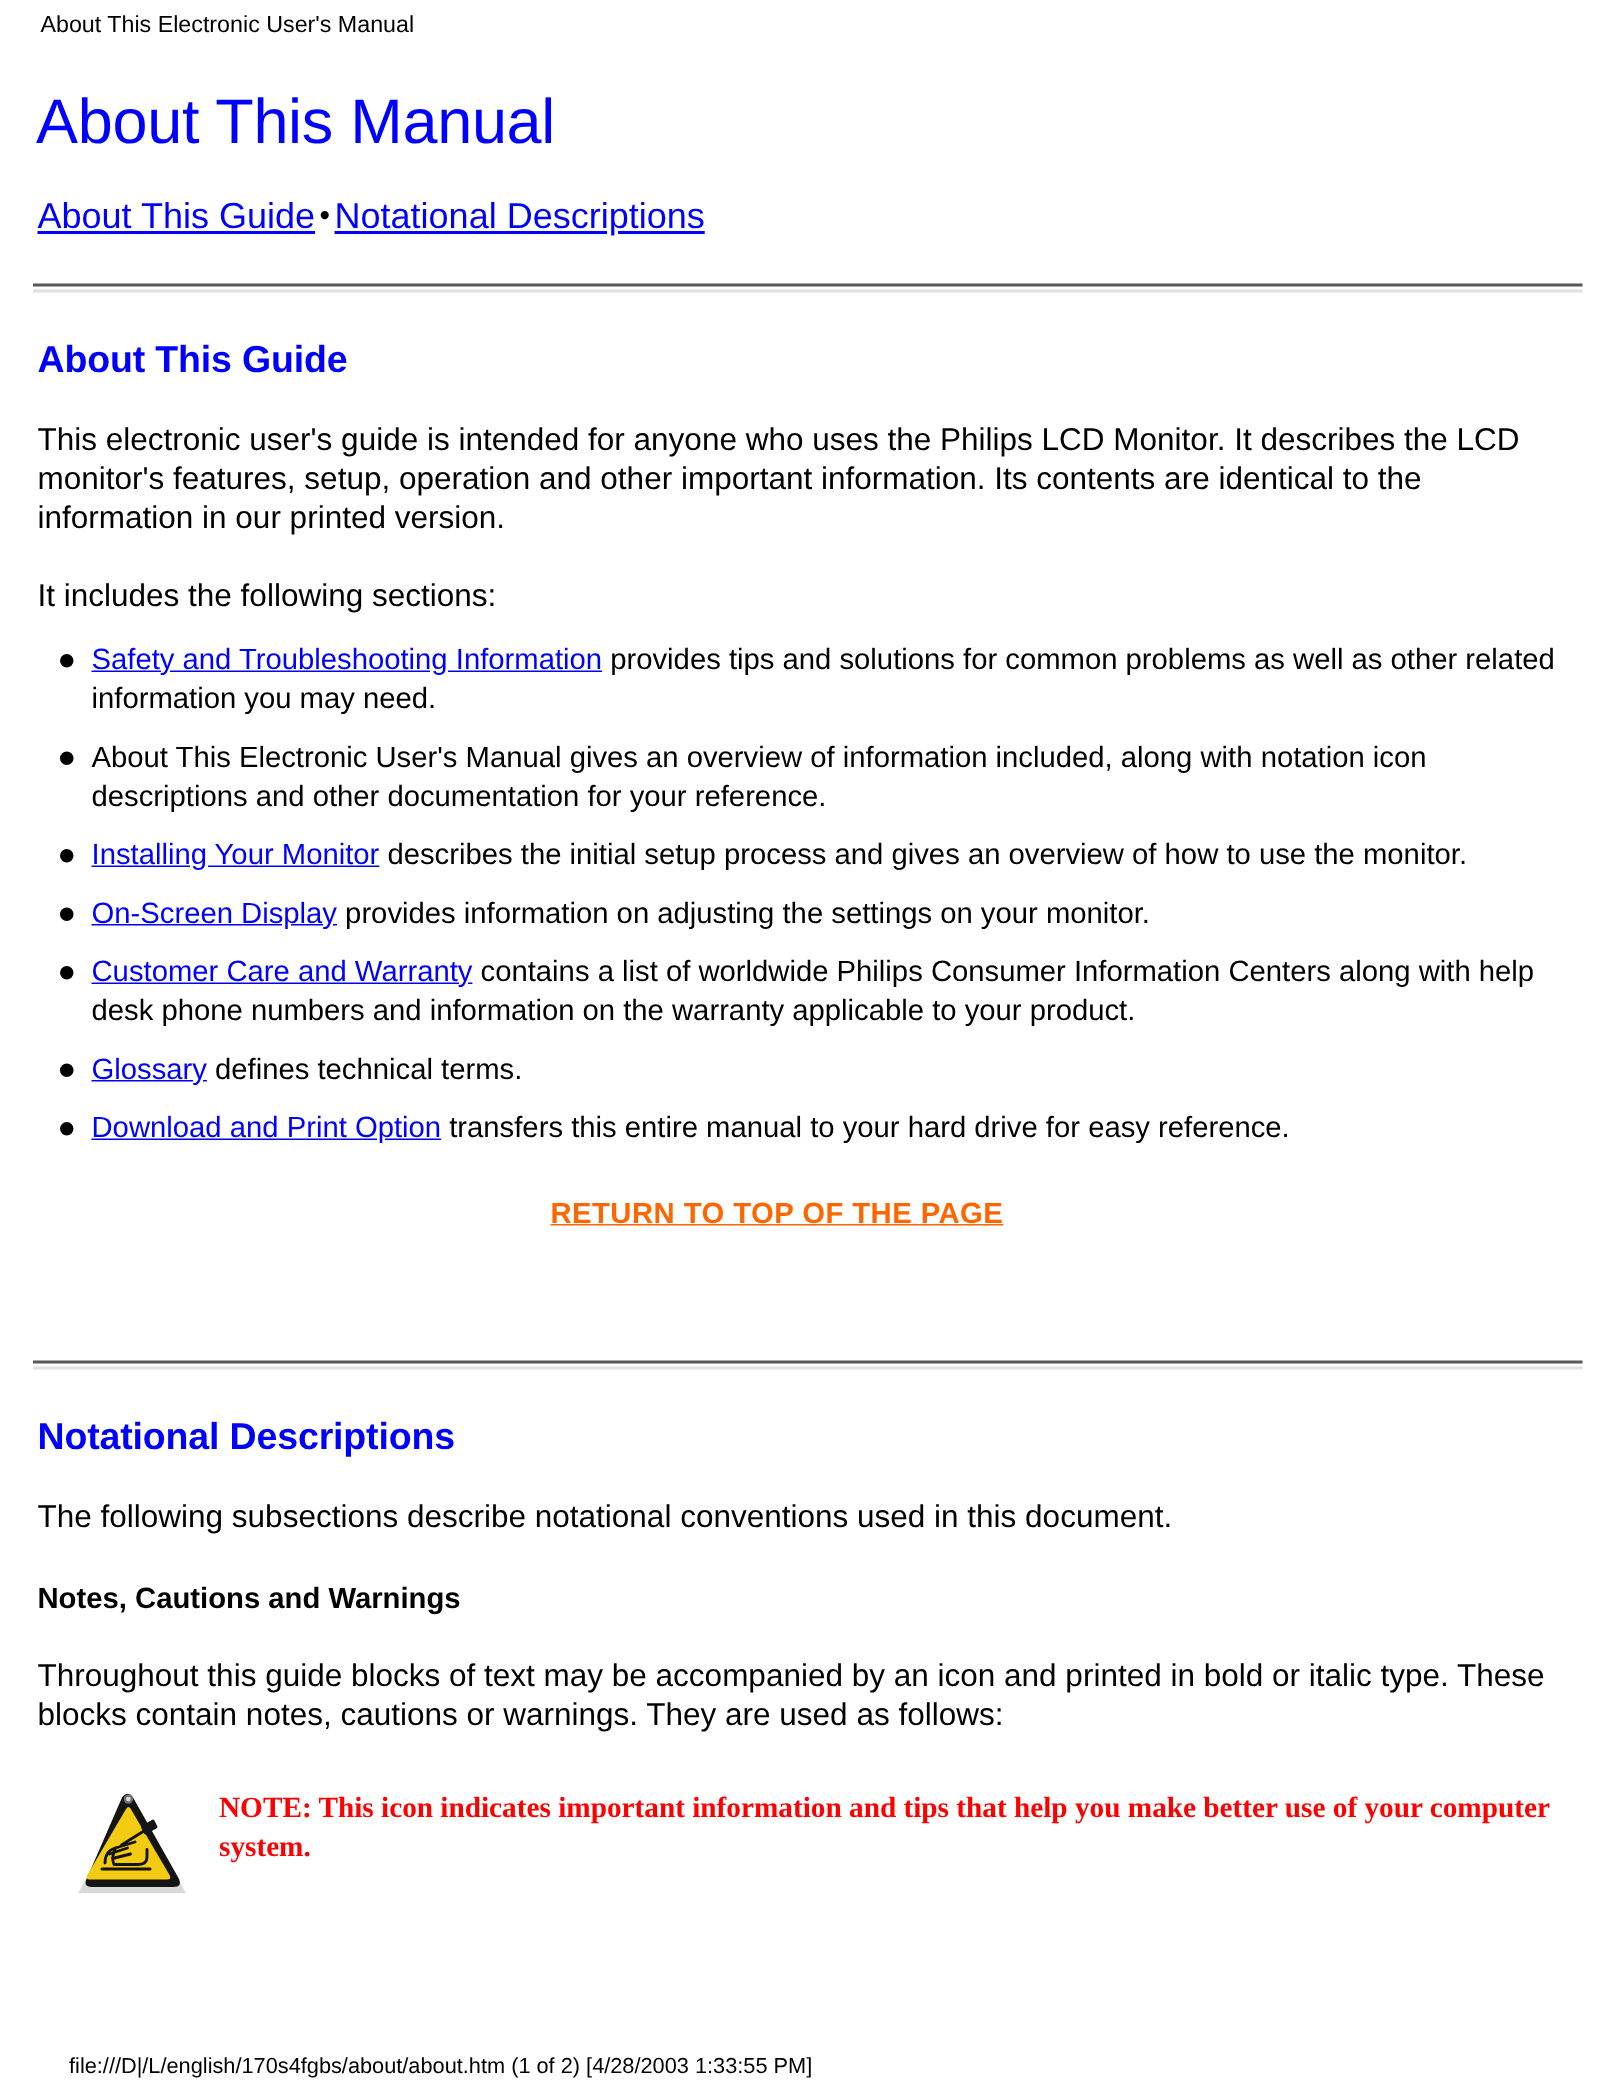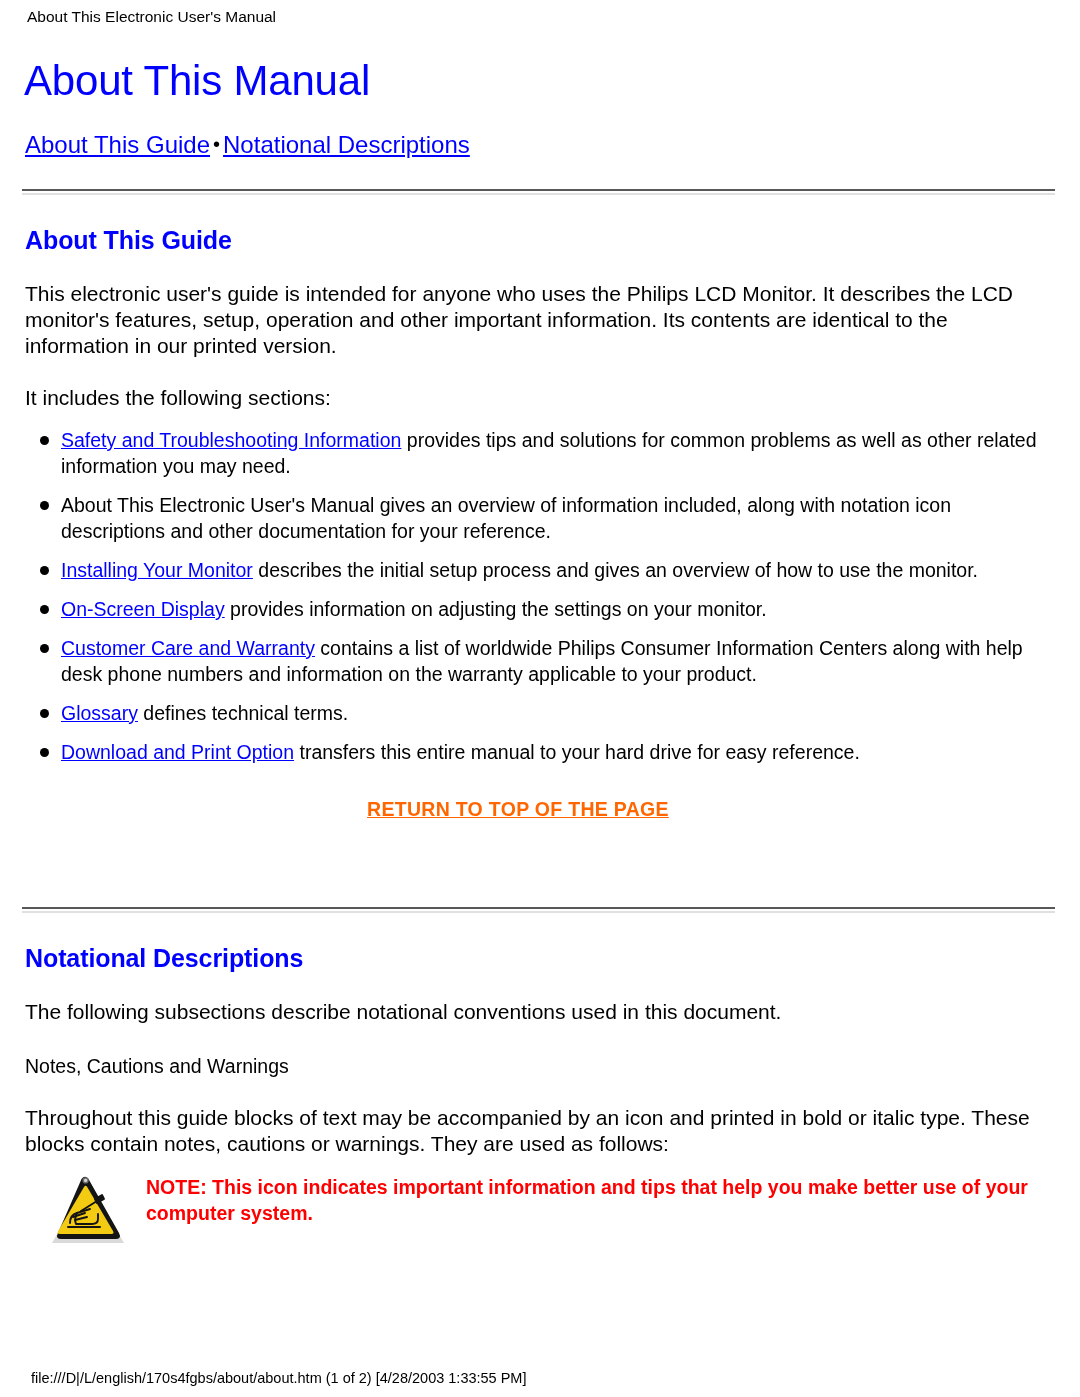--- a/index.html
+++ b/index.html
@@ -96,21 +96,21 @@
     font-size: 21px;
     line-height: 26px;
     margin: 26px 0 0 3px;
     color: #000000;
   }
   p.body-text.tight { }
 
   h3.sub-title {
     font-size: 19.5px;
     line-height: 26px;
-    font-weight: normal;
+    font-weight: bold;
     margin: 28px 0 0 3px;
     color: #000000;
   }
 
   
   ul.section-list {
     list-style: none;
     margin: 16px 0 0 0;
     padding: 0;
   }
@@ -147,45 +147,46 @@
     text-decoration: underline;
     font-size: 19.5px;
     font-weight: bold;
     letter-spacing: 0.3px;
   }
 
   .spacer-before-rule2 { height: 86px; }
 
   
   .note-block {
-    margin-top: 12px;
+    margin-top: 31px;
     position: relative;
     min-height: 96px;
     margin-left: 3px;
+    font-family: Liberation Serif, serif;
   }
   .note-icon {
     position: absolute;
     left: 15px;
     top: 2px;
     width: 90px;
     height: 84px;
   }
   .note-text {
     margin-left: 121px;
     font-size: 19.5px;
     line-height: 26px;
     font-weight: bold;
     color: #ff0000;
     padding-top: 5px;
   }
 
   
   .footer {
     position: absolute;
-    left: 31px;
+    left: 46px;
     top: 1369px;
     font-size: 14.5px;
     line-height: 18px;
     color: #000000;
     white-space: nowrap;
   }
 </style>
 </head>
 <body>
 

